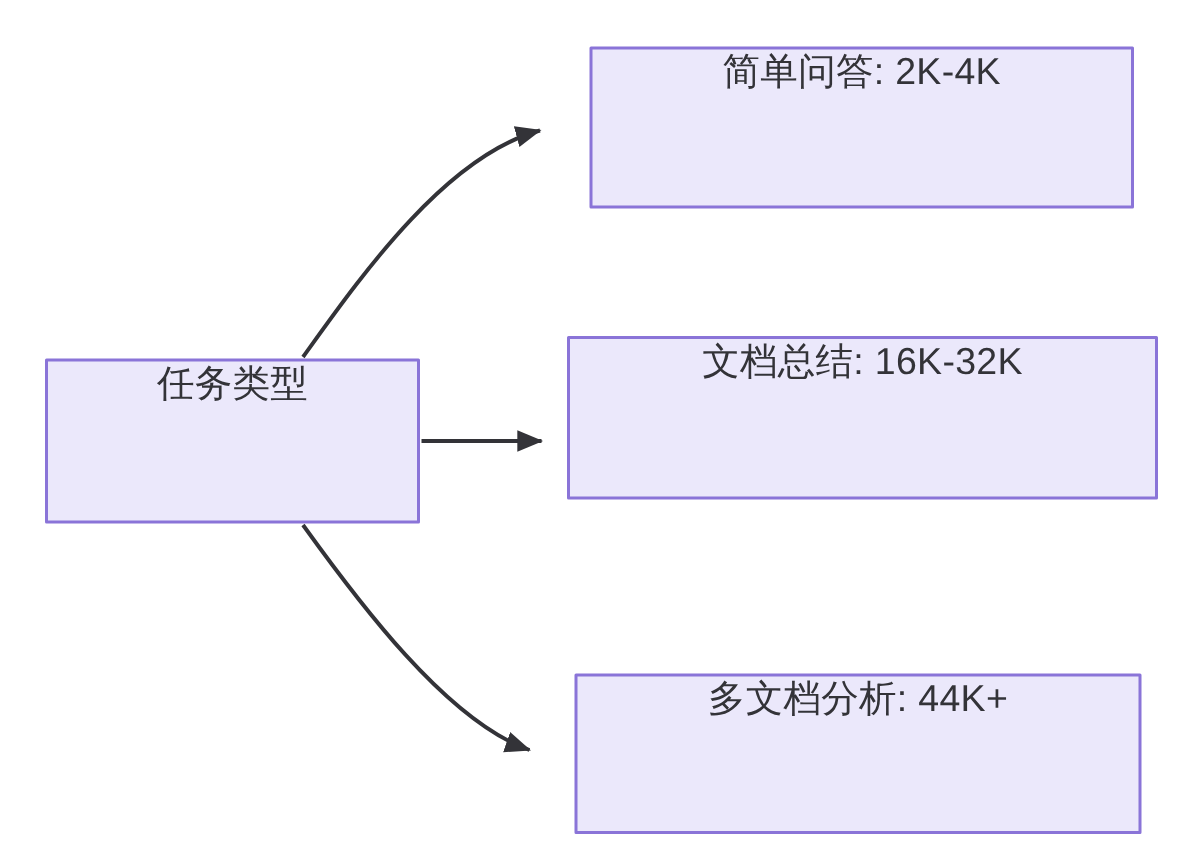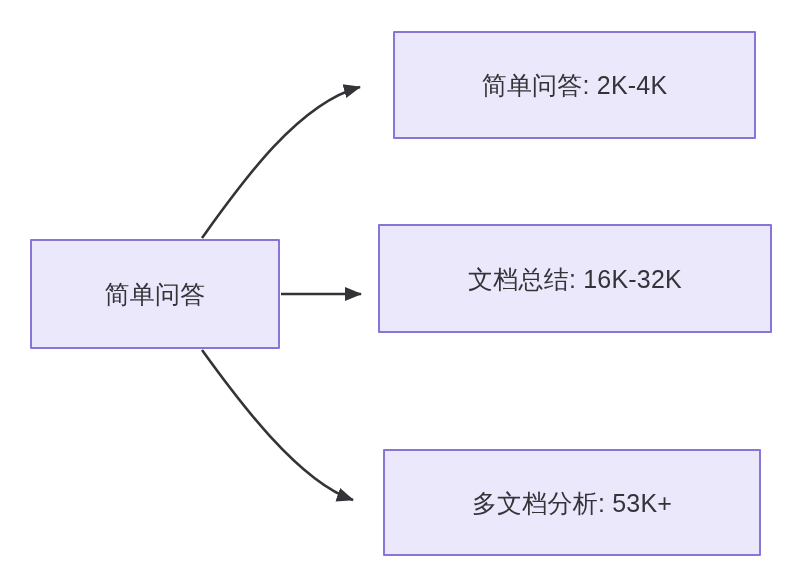--- a/index.html
+++ b/index.html
@@ -28,21 +28,20 @@
     height: 572px;
     pointer-events: none;
   }
   .flow-node {
     position: absolute;
     box-sizing: border-box;
     background: #ebe8fb;
     border: 2px solid #8a74d8;
     border-radius: 1px;
     display: flex;
-    align-items: center;
     justify-content: center;
     text-align: center;
   }
   .flow-node .node-label {
     color: #333338;
     font-size: 25px;
     line-height: 1.2;
     letter-spacing: 0.2px;
     white-space: nowrap;
   }
@@ -92,28 +91,28 @@
     </defs>
 
     <path class="edge-path" d="M 202,238 C 238,188 296,104 360,87" marker-end="url(#arrowhead)"></path>
 
     <path class="edge-path" d="M 281,294 L 361,294" marker-end="url(#arrowhead)"></path>
 
     <path class="edge-path" d="M 202,350 C 238,400 298,481 353,500" marker-end="url(#arrowhead)"></path>
   </svg>
 
   <div class="flow-node" id="node-root">
-    <span class="node-label">简单问答</span>
+    <span class="node-label">任务类型</span>
   </div>
 
   <div class="flow-node" id="node-simple-qa">
     <span class="node-label">简单问答: 2K-4K</span>
   </div>
 
   <div class="flow-node" id="node-doc-summary">
     <span class="node-label">文档总结: 16K-32K</span>
   </div>
 
   <div class="flow-node" id="node-multi-doc">
-    <span class="node-label">多文档分析: 53K+</span>
+    <span class="node-label">多文档分析: 44K+</span>
   </div>
 
 </div>
 
 </body></html>

